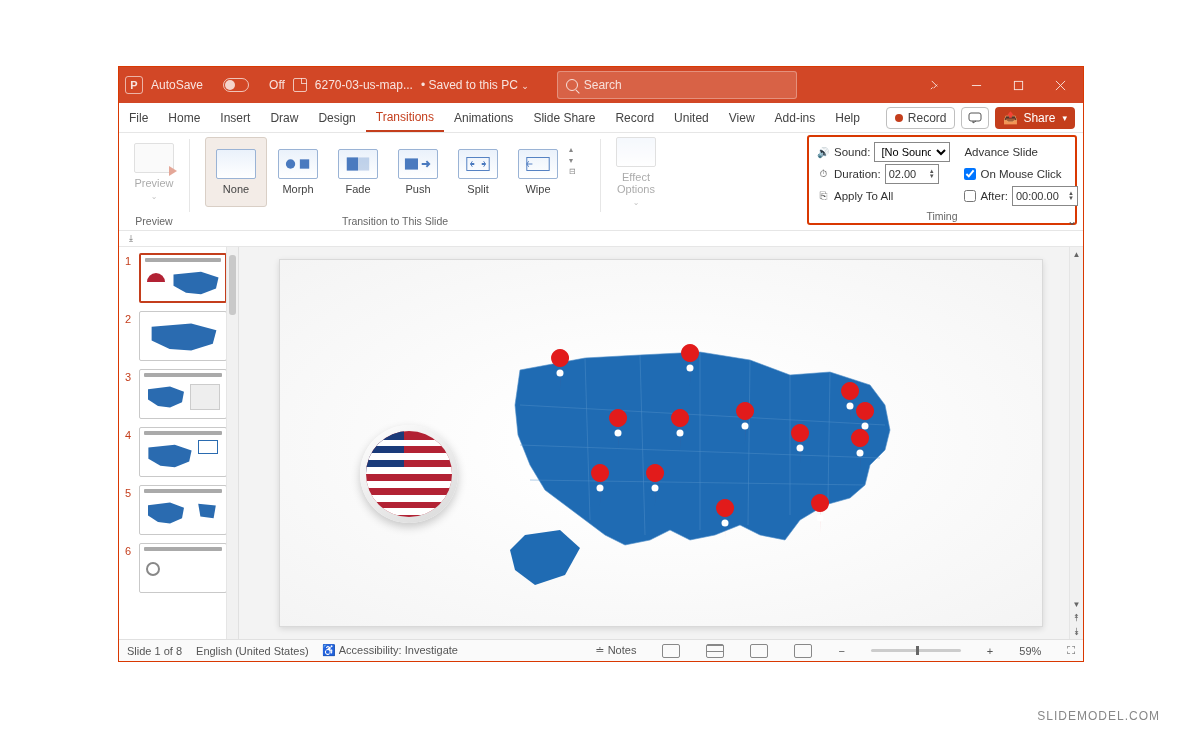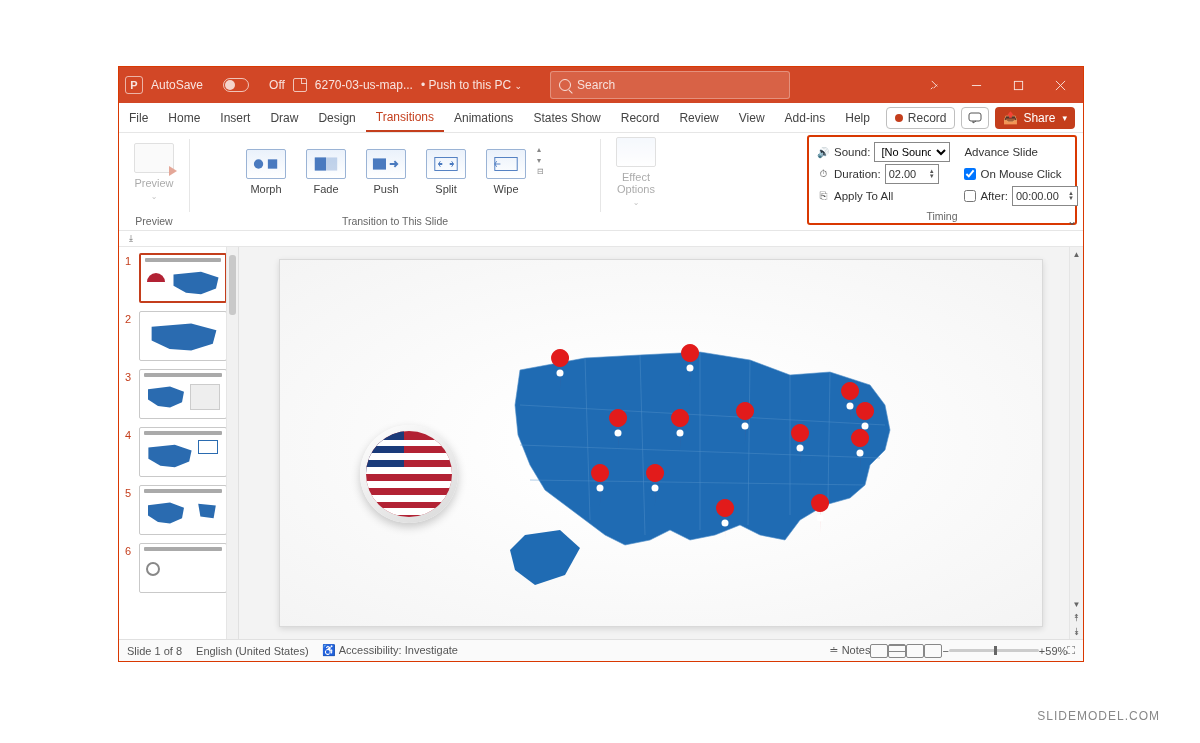--- a/index.html
+++ b/index.html
@@ -85,41 +85,41 @@
   .flag-badge{ position:absolute; left:80px; top:165px; width:98px; height:98px; border-radius:50%; background:linear-gradient(145deg,#fff,#d9d9d9); box-shadow:0 4px 10px rgba(0,0,0,.2); overflow:hidden;}
   .flag-badge .inner{ position:absolute; inset:6px; border-radius:50%; overflow:hidden; background:#b22234;}
   .flag-badge .blue{ position:absolute; left:0; top:0; width:44%; height:48%; background:#1a3b7a;}
   .flag-badge .stripe{ position:absolute; left:0; right:0; height:8%; background:#fff;}
   .us-map{ position:absolute; left:210px; top:70px; width:430px; height:270px;}
   .us-map svg{ width:100%; height:100%;}
   .pin{ fill:#e21b1b;}
 
   
   .status { height:22px; border-top:1px solid #e0e0e0; background:#fafafa; display:flex; align-items:center; font-size:11px; color:#555; padding:0 8px; gap:14px;}
-  .status .right{ margin-left:auto; display:flex; align-items:center; gap:0;}
+  .status .right{ margin-left:auto; display:flex; align-items:center; gap:26px;}
   .status .viewbtn{ width:18px; height:14px; border:1px solid #888; border-radius:2px; display:inline-block;}
   .status .slider{ width:90px; height:3px; background:#ccc; position:relative; border-radius:2px;}
   .status .slider::after{content:"";position:absolute; left:50%; top:-3px; width:3px; height:9px; background:#666;}
   .branding{ position:absolute; right:40px; bottom:20px; font-size:12px; letter-spacing:1px; color:#888; font-weight:500;}
 </style>
 </head>
 <body>
 
 <div class="app-frame">
 
   <div class="titlebar">
     <div class="pp-logo">P</div>
     <div class="autosave">
       <span>AutoSave</span>
       <span class="toggle"></span>
       <span>Off</span>
     </div>
     <div class="save-icon"></div>
     <span class="doc">6270-03-us-map...</span>
-    <span class="doc">• <span>Push to this PC</span> <span style="font-size:9px">⌄</span></span>
+    <span class="doc">• <span>Saved to this PC</span> <span style="font-size:9px">⌄</span></span>
     <div class="search">
       <span class="mag"></span>
       <span style="opacity:.8">Search</span>
     </div>
     <div class="spacer"></div>
     <div class="winbtn">
         <svg viewBox="0 0 12 12">
           <path d="M3 1 L9 7 M5 9 L9 5 M2 10 L4 8"></path>
         </svg>
       </div>
@@ -142,23 +142,23 @@
   </div>
 
   <div class="menubar">
     <div class="tab">File</div>
     <div class="tab">Home</div>
     <div class="tab">Insert</div>
     <div class="tab">Draw</div>
     <div class="tab">Design</div>
     <div class="tab active">Transitions</div>
     <div class="tab">Animations</div>
-    <div class="tab">States Show</div>
+    <div class="tab">Slide Share</div>
     <div class="tab">Record</div>
-    <div class="tab">Review</div>
+    <div class="tab">United</div>
     <div class="tab">View</div>
     <div class="tab">Add-ins</div>
     <div class="tab">Help</div>
     <div class="right">
       <div class="pill record">Record</div>
       <div class="pill comment">
           <svg width="14" height="12" viewBox="0 0 14 12" fill="none" stroke="#555">
             <rect x="1" y="1" width="12" height="8" rx="2"></rect>
             <path d="M5 9 L5 11 L8 9"></path>
           </svg>
@@ -174,20 +174,24 @@
           <div class="ico"></div>
           <span>Preview</span>
           <span class="chev">⌄</span>
         </div>
       </div>
       <div class="glabel">Preview</div>
     </div>
     <div class="sep"></div>
     <div class="group" style="width:410px">
       <div class="items">
+        <div class="bigbtn sel">
+            <div class="ico"></div>
+            <span>None</span>
+          </div>
         <div class="bigbtn small">
             <div class="ico" style="background:linear-gradient(#eaf1fb,#fff)"><svg width="100%" height="100%" viewBox="0 0 40 30">
                 <circle cx="12" cy="15" r="5" fill="#4a7abf"></circle>
                 <rect x="22" y="10" width="10" height="10" fill="#4a7abf"></rect>
               </svg></div>
             <span>Morph</span>
           </div>
         <div class="bigbtn small">
             <div class="ico"><svg width="100%" height="100%" viewBox="0 0 40 30">
                 <rect x="8" y="8" width="24" height="14" fill="#4a7abf" opacity=".3"></rect>

